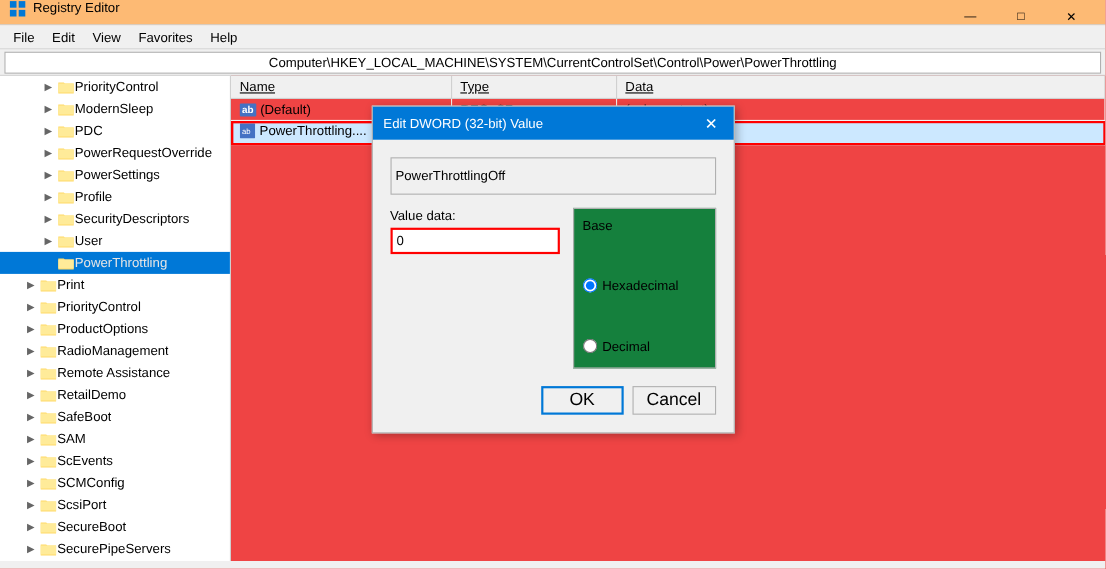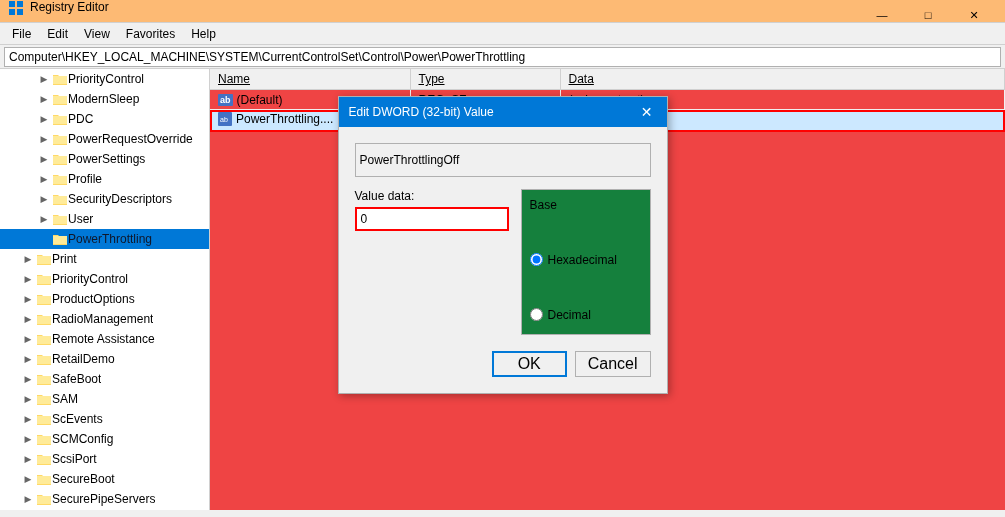--- a/index.html
+++ b/index.html
@@ -73,20 +73,21 @@
       border-bottom: 1px solid #d0d0d0;
     }
     .address-input {
       flex: 1;
       height: 20px;
       border: 1px solid #b0b0b0;
       background: white;
       padding: 0 4px;
       font-size: 12px;
       font-family: inherit;
+      text-align: center;
     }
 
     
     .main-content {
       display: flex;
       height: calc(517px - 76px);
     }
 
     
     .tree-panel {
@@ -98,21 +99,21 @@
     }
     .tree-item {
       display: flex;
       align-items: center;
       height: 20px;
       padding-right: 4px;
       cursor: pointer;
       white-space: nowrap;
       overflow: hidden;
     }
-    .tree-item.selected { background: #0078d7; color: #0f172a; }
+    .tree-item.selected { background: #0078d7; color: #e5e5e5; }
     .tree-item.selected .tree-arrow { color: white; }
     .tree-arrow {
       width: 16px;
       text-align: center;
       color: #666;
       flex-shrink: 0;
       font-size: 9px;
     }
     .tree-label {
       overflow: hidden;

